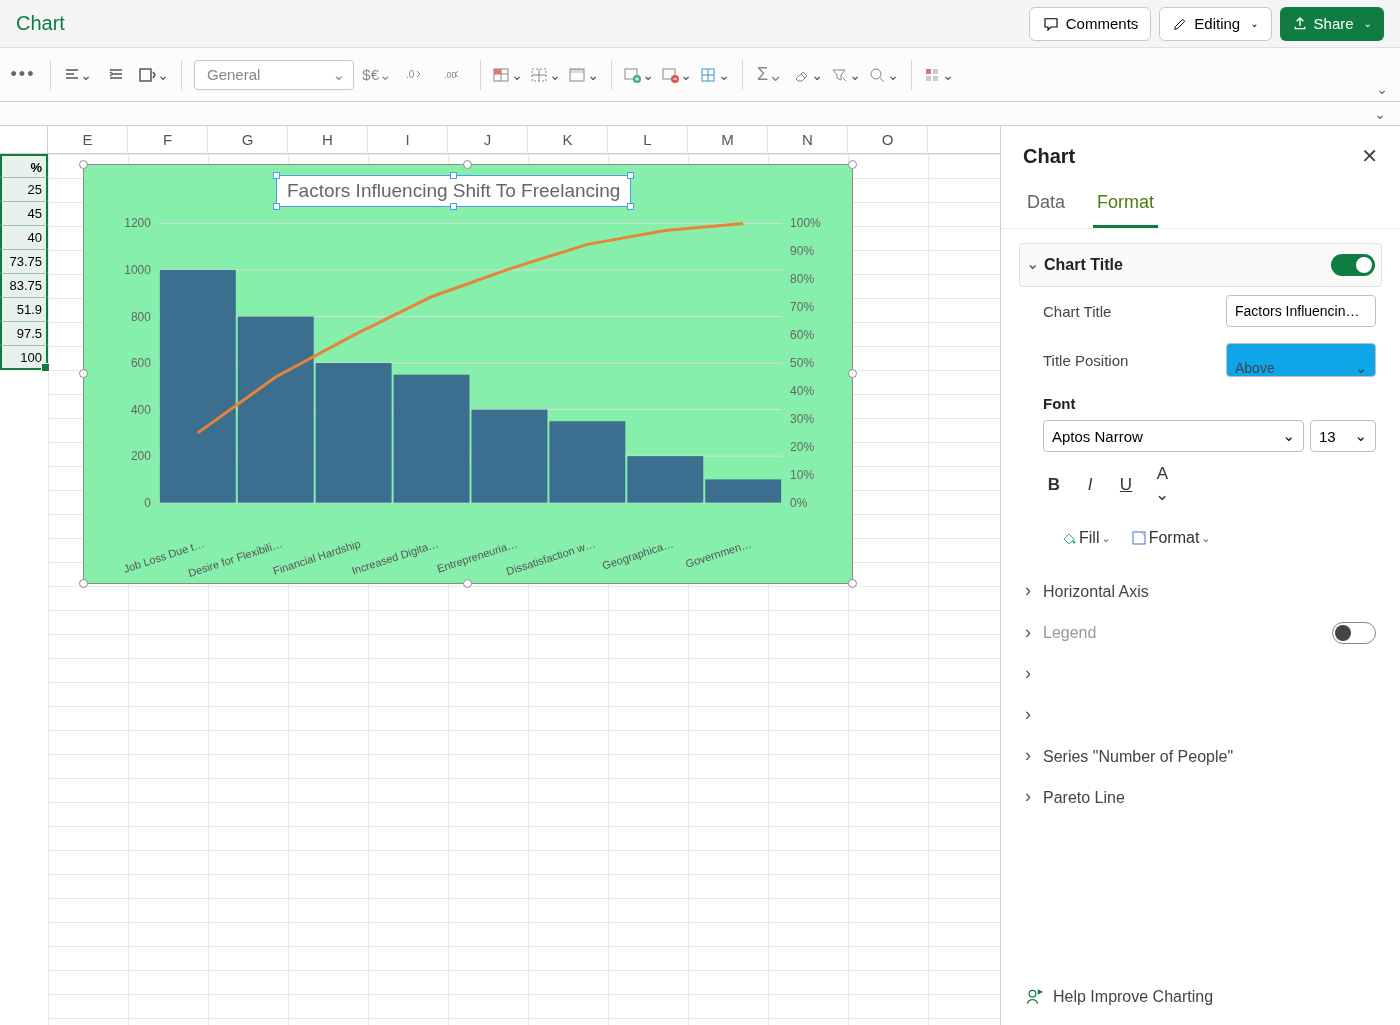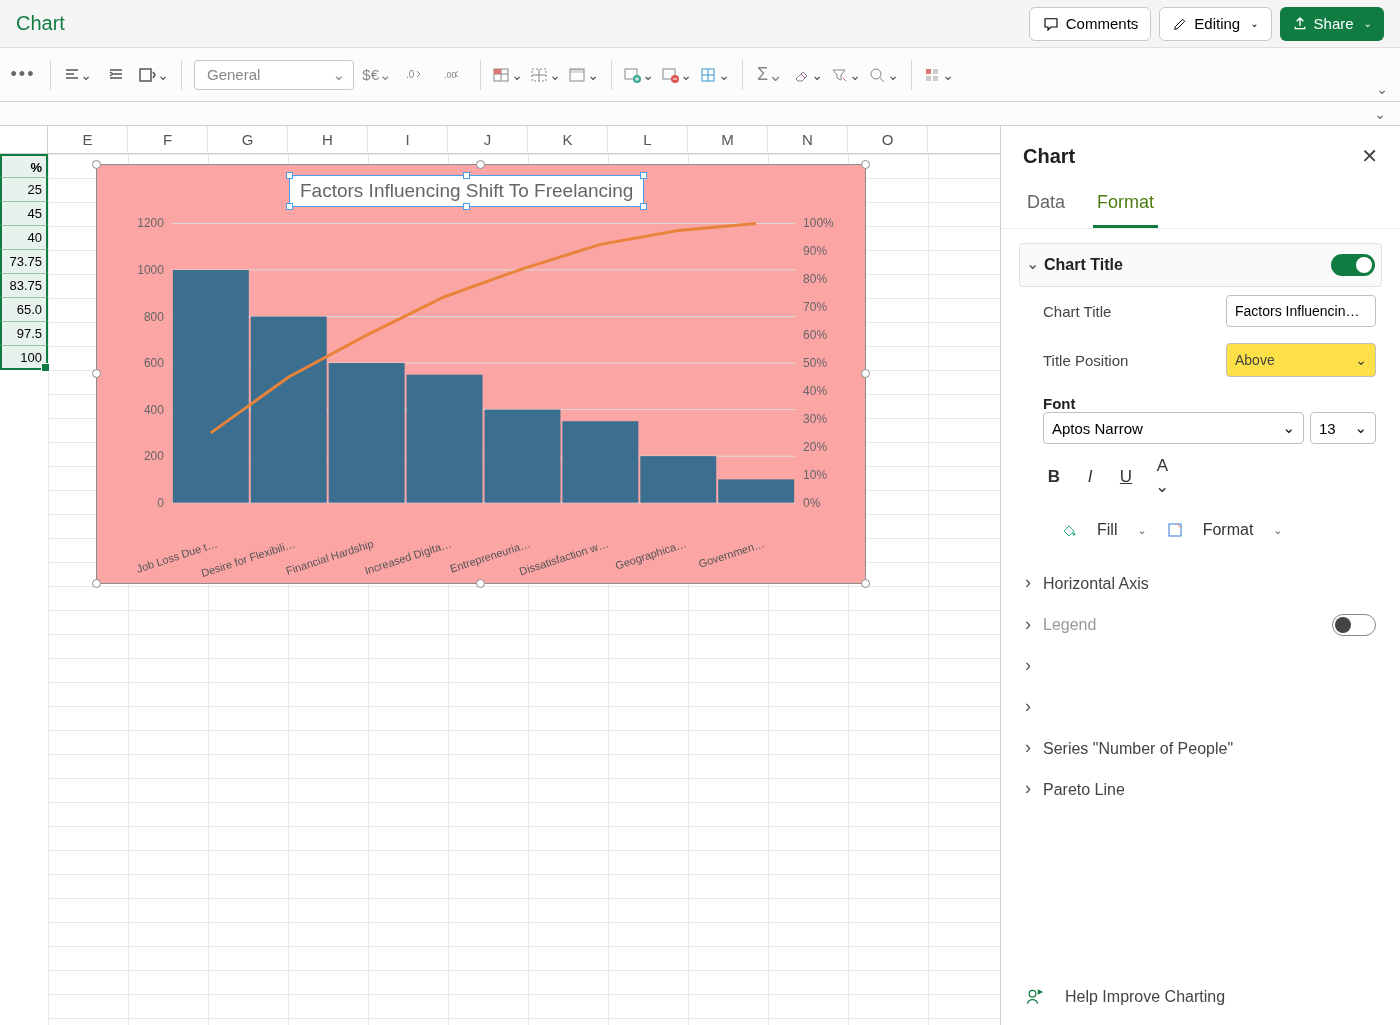--- a/index.html
+++ b/index.html
@@ -39,21 +39,21 @@
 
 .cells-bg { position: absolute; left: 48px; top: 0; right: 0; bottom: 0; background-image: linear-gradient(to right, #e8e8e8 1px, transparent 1px), linear-gradient(to bottom, #e8e8e8 1px, transparent 1px); background-size: 80px 24px; }
 .first-col-vals { position: absolute; left: -48px; top: 0; width: 48px; }
 .first-col-vals .cellv { height: 24px; line-height: 24px; text-align: right; padding-right: 4px; font-size: 13px; background: #e8f2ec; border: 1px solid #107c41; border-top: none; }
 .first-col-vals .cellv.first { border-top: 2px solid #107c41; border-right: 2px solid #107c41; border-left: 2px solid #107c41; border-bottom: 1px solid #9bc2ab; }
 .first-col-vals .cellv.mid { border-right: 2px solid #107c41; border-left: 2px solid #107c41; border-bottom: 1px solid #9bc2ab; border-top: none; }
 .first-col-vals .cellv.last { border-right: 2px solid #107c41; border-left: 2px solid #107c41; border-bottom: 2px solid #107c41; border-top: none; position: relative; }
 .first-col-vals .cellv.last::after { content: ''; position: absolute; right: -4px; bottom: -4px; width: 7px; height: 7px; background: #107c41; border: 1px solid #fff; }
 
 
-.chart-obj { position: absolute; left: 96px; top: 10px; width: 770px; height: 420px; background: #fca5a5; border: 1px solid #8c8c8c; }
+.chart-obj { position: absolute; left: 83px; top: 10px; width: 770px; height: 420px; background: #86efac; border: 1px solid #8c8c8c; }
 .chart-obj .handle { position: absolute; width: 9px; height: 9px; background: #fff; border: 1px solid #8c8c8c; border-radius: 50%; }
 .chart-obj .handle.tl { left: -5px; top: -5px; }
 .chart-obj .handle.tr { right: -5px; top: -5px; }
 .chart-obj .handle.bl { left: -5px; bottom: -5px; }
 .chart-obj .handle.br { right: -5px; bottom: -5px; }
 .chart-obj .handle.ml { left: -5px; top: calc(50% - 5px); }
 .chart-obj .handle.mr { right: -5px; top: calc(50% - 5px); }
 .chart-obj .handle.mt { left: calc(50% - 5px); top: -5px; }
 .chart-obj .handle.mb { left: calc(50% - 5px); bottom: -5px; }
 
@@ -102,38 +102,38 @@
 .toggle { width: 44px; height: 22px; border-radius: 11px; position: relative; }
 .toggle.on { background: #107c41; }
 .toggle.off { background: #fff; border: 1px solid #888; }
 .toggle .knob { width: 16px; height: 16px; background: #fff; border-radius: 50%; position: absolute; top: 3px; }
 .toggle.on .knob { right: 3px; }
 .toggle.off .knob { left: 2px; top: 2px; background: #444; }
 
 .form-row { display: flex; align-items: center; padding: 8px 6px 8px 24px; font-size: 15px; color: #444; }
 .form-row label { flex: 1; }
 .form-input { width: 150px; border: 1px solid #c0c0c0; border-radius: 4px; height: 32px; padding: 0 8px; font-size: 14px; background: #fff; }
-.form-select { width: 150px; border: 1px solid #c0c0c0; border-radius: 4px; height: 32px; padding: 16px 8px; font-size: 14px; background: #fde047; display: flex; align-items: center; justify-content: space-between; }
+.form-select { width: 150px; border: 1px solid #c0c0c0; border-radius: 4px; height: 32px; padding: 16px 8px; font-size: 14px; background: #0ea5e9; display: flex; align-items: flex-start; justify-content: space-between; }
 
 .font-section { padding: 10px 6px 10px 24px; }
-.font-section .font-label { font-size: 15px; font-weight: 600; color: #222; }
+.font-section .font-label { font-size: 15px; font-weight: 600; color: #222; margin-bottom: 8px; }
 .font-controls { display: flex; gap: 6px; }
 .font-name-select { flex: 1; border: 1px solid #c0c0c0; border-radius: 4px; height: 32px; padding: 0 8px; display: flex; align-items: center; justify-content: space-between; font-size: 15px; }
 .font-size-select { width: 66px; border: 1px solid #c0c0c0; border-radius: 4px; height: 32px; padding: 0 8px; display: flex; align-items: center; justify-content: space-between; font-size: 15px; }
 .font-style-row { display: flex; gap: 14px; padding: 12px 0 6px; align-items: center; }
 .fs-btn { width: 22px; text-align: center; cursor: pointer; font-size: 17px; color: #333; }
 .fs-btn.b { font-weight: bold; }
 .fs-btn.i { font-style: italic; }
 .fs-btn.u { text-decoration: underline; }
 
 .fill-outline-row { display: flex; gap: 20px; padding: 18px 0 14px 18px; }
-.fo-btn { display: flex; align-items: center; gap: 20px; font-size: 16px; color: #333; cursor: pointer; }
+.fo-btn { display: flex; align-items: center; gap: 2px; font-size: 16px; color: #333; cursor: pointer; }
 .fo-btn .chev { font-size: 11px; color: #666; }
 
-.help-footer { position: absolute; bottom: 18px; left: 24px; display: flex; align-items: center; gap: 20px; font-size: 16px; color: #444; cursor: pointer; }
+.help-footer { position: absolute; bottom: 18px; left: 24px; display: flex; align-items: center; gap: 8px; font-size: 16px; color: #444; cursor: pointer; }
 
 svg.icon-stroke { stroke: currentColor; fill: none; stroke-width: 1.5; }
 </style>
 </head>
 <body>
 
 <div class="titlebar">
   <span class="doc-title">Chart</span>
   <div class="spacer"></div>
   <div class="top-btns">
@@ -306,21 +306,21 @@
     </div>
     <div class="grid">
       <div class="cells-bg"></div>
       <div class="first-col-vals" style="left:0;top:0">
         <div class="cellv first" style="font-weight:bold">%</div>
         <div class="cellv mid">25</div>
         <div class="cellv mid">45</div>
         <div class="cellv mid">40</div>
         <div class="cellv mid">73.75</div>
         <div class="cellv mid">83.75</div>
-        <div class="cellv mid">65.0</div>
+        <div class="cellv mid">51.9</div>
         <div class="cellv mid">97.5</div>
         <div class="cellv last">100</div>
       </div>
 
       <div class="chart-obj">
         <div class="handle tl"></div>
         <div class="handle tr"></div>
         <div class="handle bl"></div>
         <div class="handle br"></div>
         <div class="handle ml"></div>

